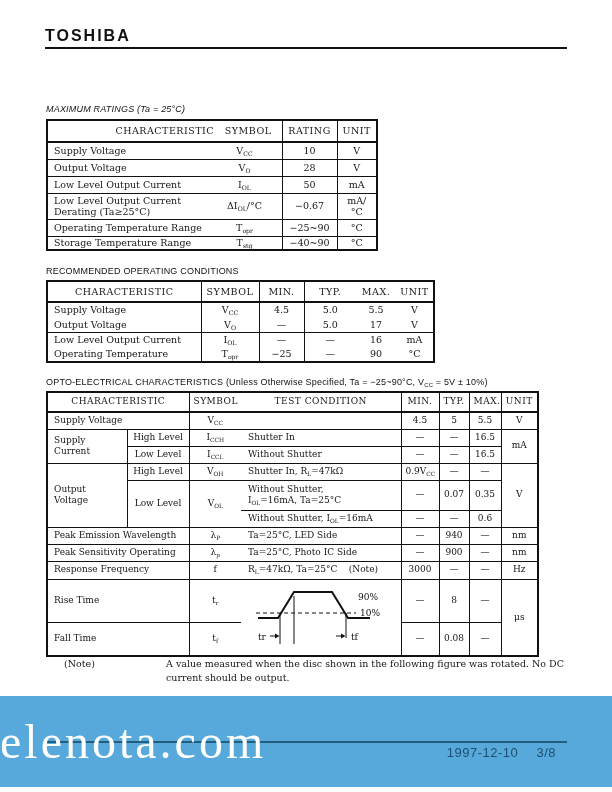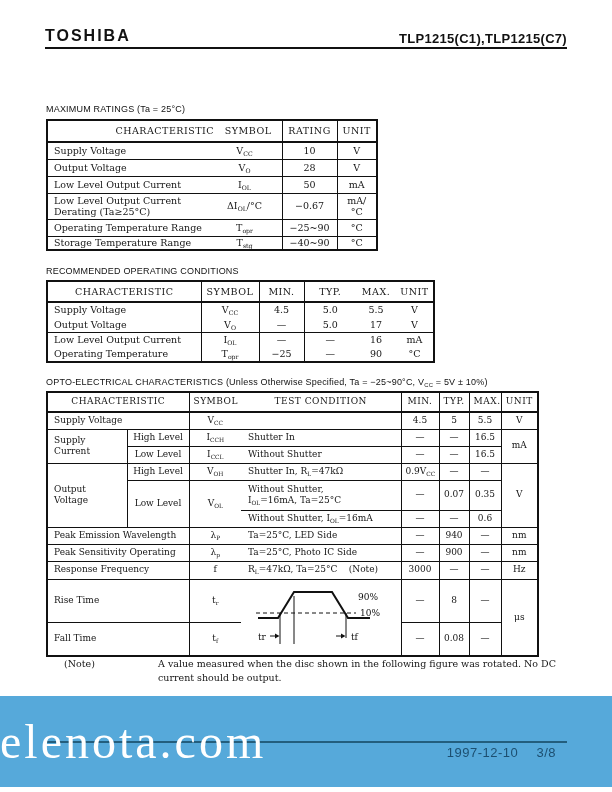--- a/index.html
+++ b/index.html
@@ -63,21 +63,21 @@
   .t3 tr.head th { border-bottom:2px solid #111; }
   .t3 .no-r { border-right:none; }
   .t3 .no-l { border-left:none; }
   .t3 td.test { text-align:left; padding-left:7px; }
   .t3 td.figcell { padding:0; text-align:center; vertical-align:middle; }
   .t3 svg text { font-family:"DejaVu Serif", serif; font-size:9px; fill:#111; }
 
   
   .note { position:absolute; left:64px; top:657px; display:flex; font-size:9.5px; line-height:13.5px; color:#161616;gap:44px; }
   .note .note-label { width:36px; flex:none; }
-  .note .note-text { width:420px; margin-left:14px; }
+  .note .note-text { width:420px; margin-left:22px; }
 
   
   .banner { position:absolute; left:0; top:696px; width:612px; height:91px; }
   .footer-rule { position:absolute; left:45px; top:45px; width:522px; height:2px; }
   .footer-meta {
     position:absolute; right:56px; top:49px;
     font-family:"Liberation Sans", sans-serif; font-size:13px; letter-spacing:0.5px;
   }
   .footer-meta span { margin-left:14px; }
   .watermark {
@@ -85,24 +85,23 @@
     font-family:Liberation Serif, serif; font-size:48px; letter-spacing:3px;
     color:#ffffff; line-height:88px; font-weight:normal;
   }
 </style>
 </head>
 <body>
 
 <div class="page">
 
   <div class="brand">TOSHIBA</div>
-  <div class="partnos">TLP1215(C1),TLP1215(C7)</div>
   <div class="header-rule"></div>
 
-  <div class="sec-title" style="left:46px; top:104px;">MAXIMUM RATINGS (Ta = 25°C)</div>
+  <div class="sec-title" style="left:46px; top:104px;font-style:italic;">MAXIMUM RATINGS (Ta = 25°C)</div>
 
   <table class="t1">
     <colgroup>
         <col style="width:235px">
         <col style="width:55px">
         <col style="width:40px">
       </colgroup>
     <tbody>
         <tr class="head" style="height:22px">
       <th class="combined">

